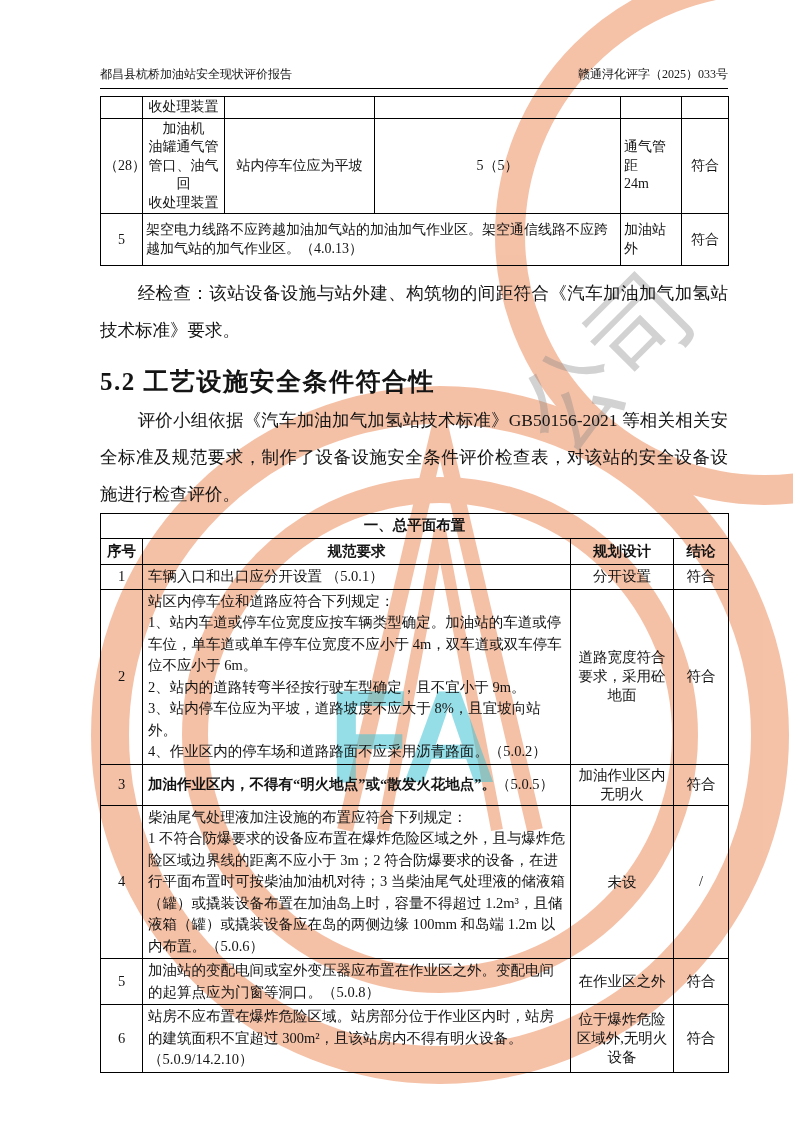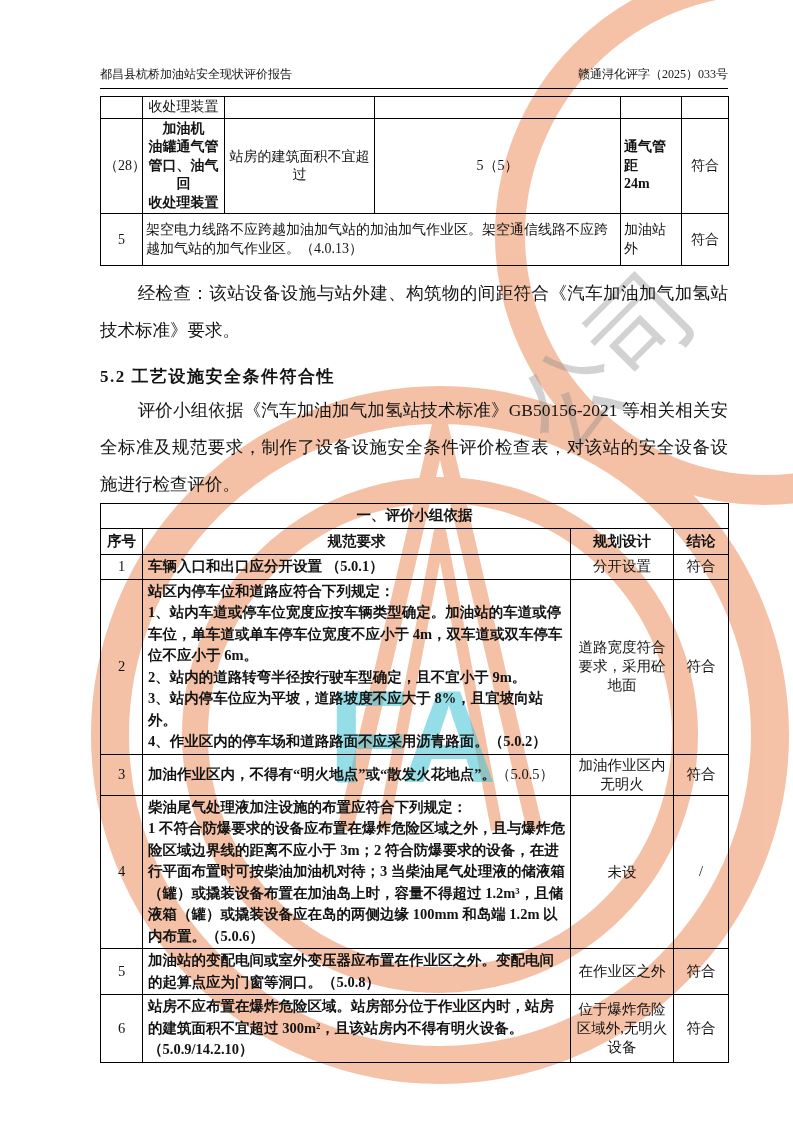--- a/index.html
+++ b/index.html
@@ -20,32 +20,32 @@
   .hdr{display:flex;justify-content:space-between;align-items:flex-end;
        padding-top:66px;border-bottom:1.6px solid #000;padding-bottom:5px;
        font-size:12px;}
   .hdr .right b{font-weight:normal;text-align:center;}
 
   
   table{border-collapse:collapse;width:628px;table-layout:fixed;}
   td{border:1.2px solid #000;font-size:14px;line-height:1.32;
      padding:1px 3px;vertical-align:middle;overflow:hidden;}
   .tc{text-align:center;}
-  .pre{white-space:pre-line;font-weight:bold;}
+  .pre{white-space:pre-line;}
   .bold{font-weight:bold;}
 
   .t1{margin-top:7px;}
   .t2 td{font-size:14.5px;line-height:21.5px;}
   .t2 .req{padding:1px 5px;}
   .t2 .design{text-align:center;line-height:19px;padding:1px 2px;}
 
   
   .para{font-size:17.5px;line-height:37px;text-align:justify;
         text-indent:2.15em;margin:9px 0 0 0;}
-  .h52{font-size:17px;font-weight:bold;letter-spacing:1.5px;
+  .h52{font-size:25px;font-weight:bold;letter-spacing:1.5px;
        margin:16px 0 4px 0;}
   .ttitle{font-size:17px;font-weight:bold;text-align:center;
           margin:8px 0 4px 0;letter-spacing:1px;}
 </style>
 </head>
 <body>
 
 <div class="page">
 
   <svg class="wm" width="793" height="1122" viewBox="0 0 793 1122">
@@ -85,21 +85,21 @@
           <td></td>
           <td></td>
           <td></td>
         </tr>
         <tr style="height:87px;">
           <td class="tc">（28）</td>
           <td class="tc pre">加油机
 油罐通气管
 管口、油气回
 收处理装置</td>
-          <td class="tc">站房的建筑面积不宜超过</td>
+          <td class="tc">站内停车位应为平坡</td>
           <td class="tc">5（5）</td>
           <td class="pre">通气管距
 24m</td>
           <td class="tc">符合</td>
         </tr>
         <tr style="height:52px;">
           <td class="tc">5</td>
           <td colspan="3">架空电力线路不应跨越加油加气站的加油加气作业区。架空通信线路不应跨越加气站的加气作业区。（4.0.13）</td>
           <td>加油站外</td>
           <td class="tc">符合</td>
@@ -116,21 +116,21 @@
 
       <table class="t2">
         <colgroup>
           <col style="width:42px">
             <col style="width:428px">
           <col style="width:103px">
             <col style="width:55px">
         </colgroup>
         <tbody>
             <tr style="height:22px;">
-          <td colspan="4" class="tc bold">一、评价小组依据</td>
+          <td colspan="4" class="tc bold">一、总平面布置</td>
         </tr>
         <tr style="height:26px;">
           <td class="tc bold">序号</td>
           <td class="tc bold">规范要求</td>
           <td class="tc bold">规划设计</td>
           <td class="tc bold">结论</td>
         </tr>
         </tbody>
           <tbody id="checklist-body">
             <tr style="height: 25px;">

